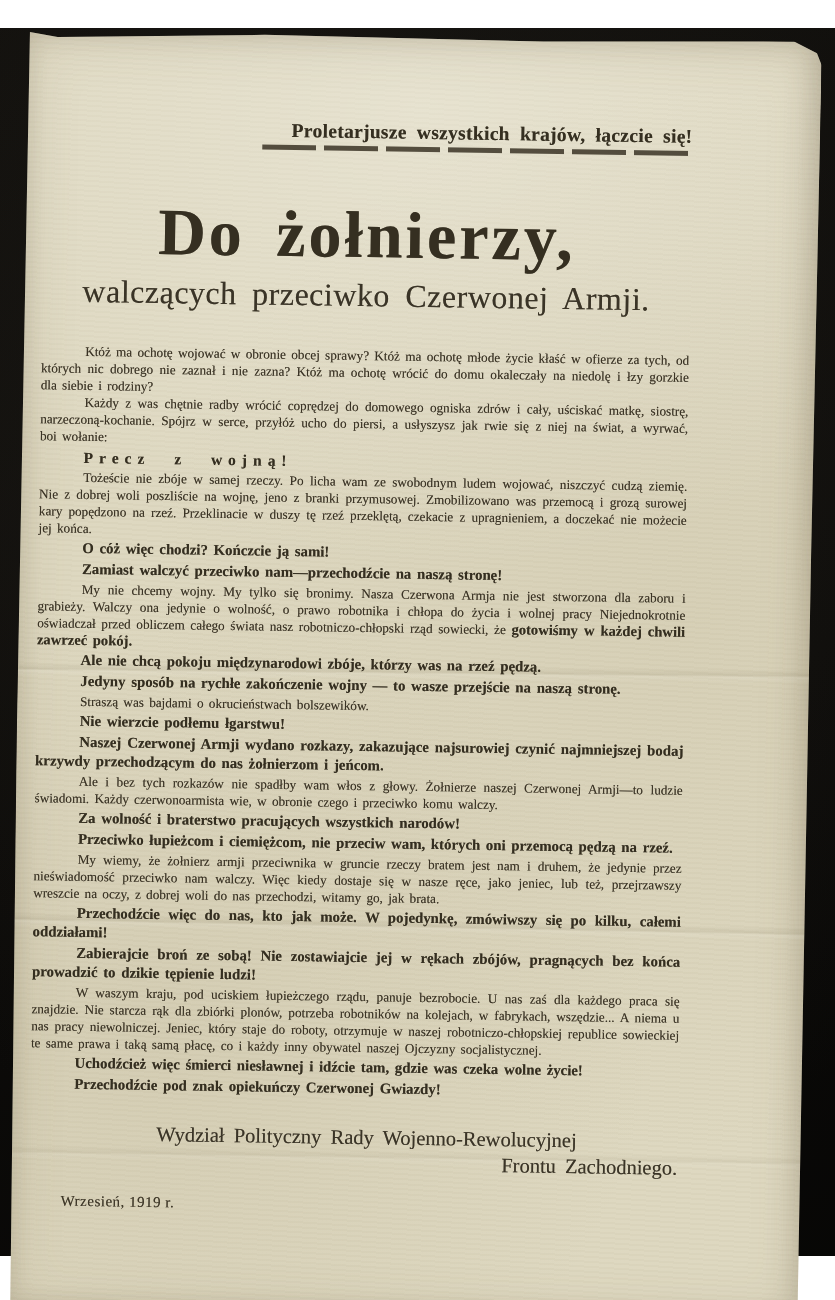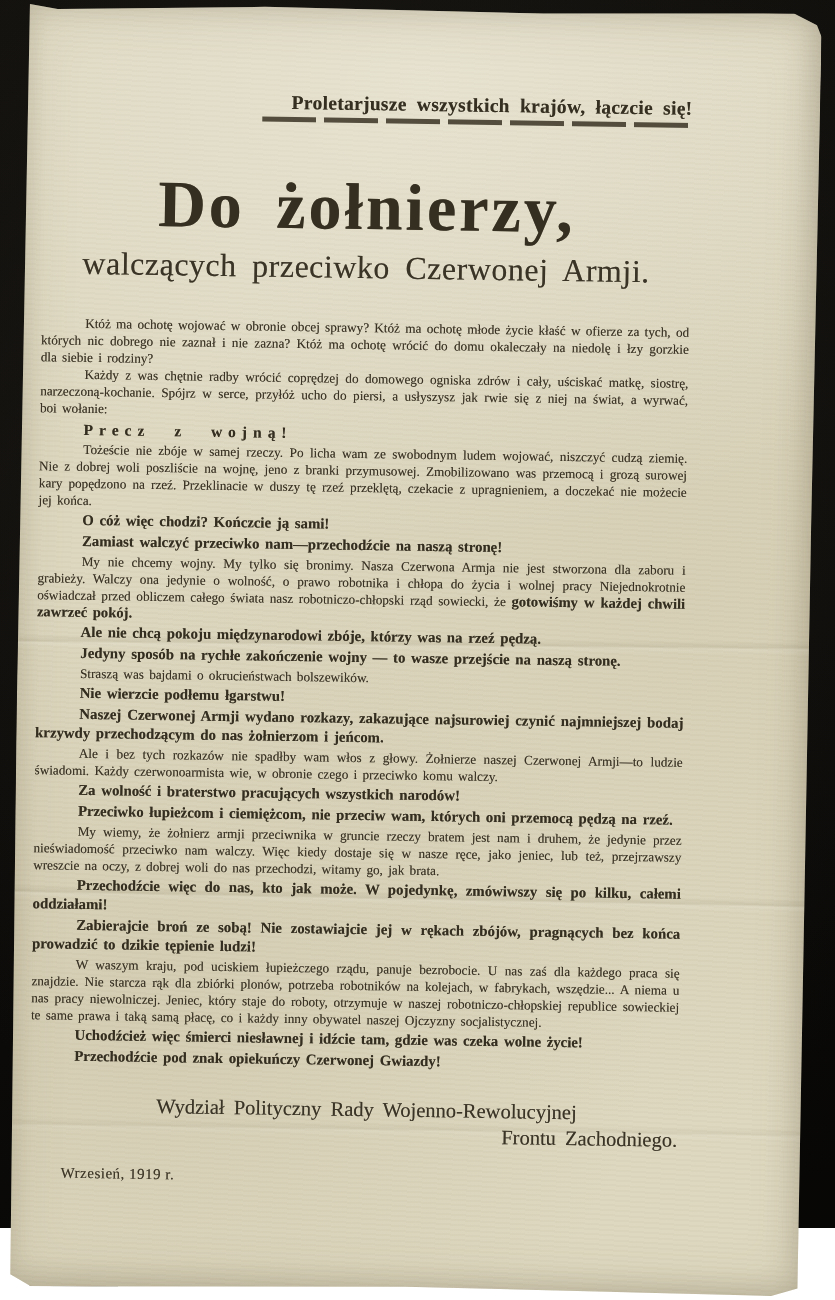--- a/index.html
+++ b/index.html
@@ -8,20 +8,21 @@
     overflow: hidden;
     font-family: "Liberation Serif", "DejaVu Serif", serif;
   }
   .photo-bg {
     position: relative;
     width: 835px; height: 1228px;
     background-color: #0c0b09;
     background-image:
       radial-gradient(120% 80% at 50% 40%, rgba(48,44,38,.35), rgba(0,0,0,0) 70%),
       linear-gradient(160deg, rgba(60,55,45,.15), rgba(0,0,0,.4));
+    margin-top: 28px;
   }
   .paper {
     position: absolute;
     left: 26px; top: 2px;
     width: 796px; height: 1284px;
     transform: rotate(0.85deg);
     transform-origin: top left;
     background-color: #ddd7bf;
     background-image:
       radial-gradient(120% 55% at 50% 6%, rgba(255,255,250,.28), rgba(255,255,250,0) 65%),

